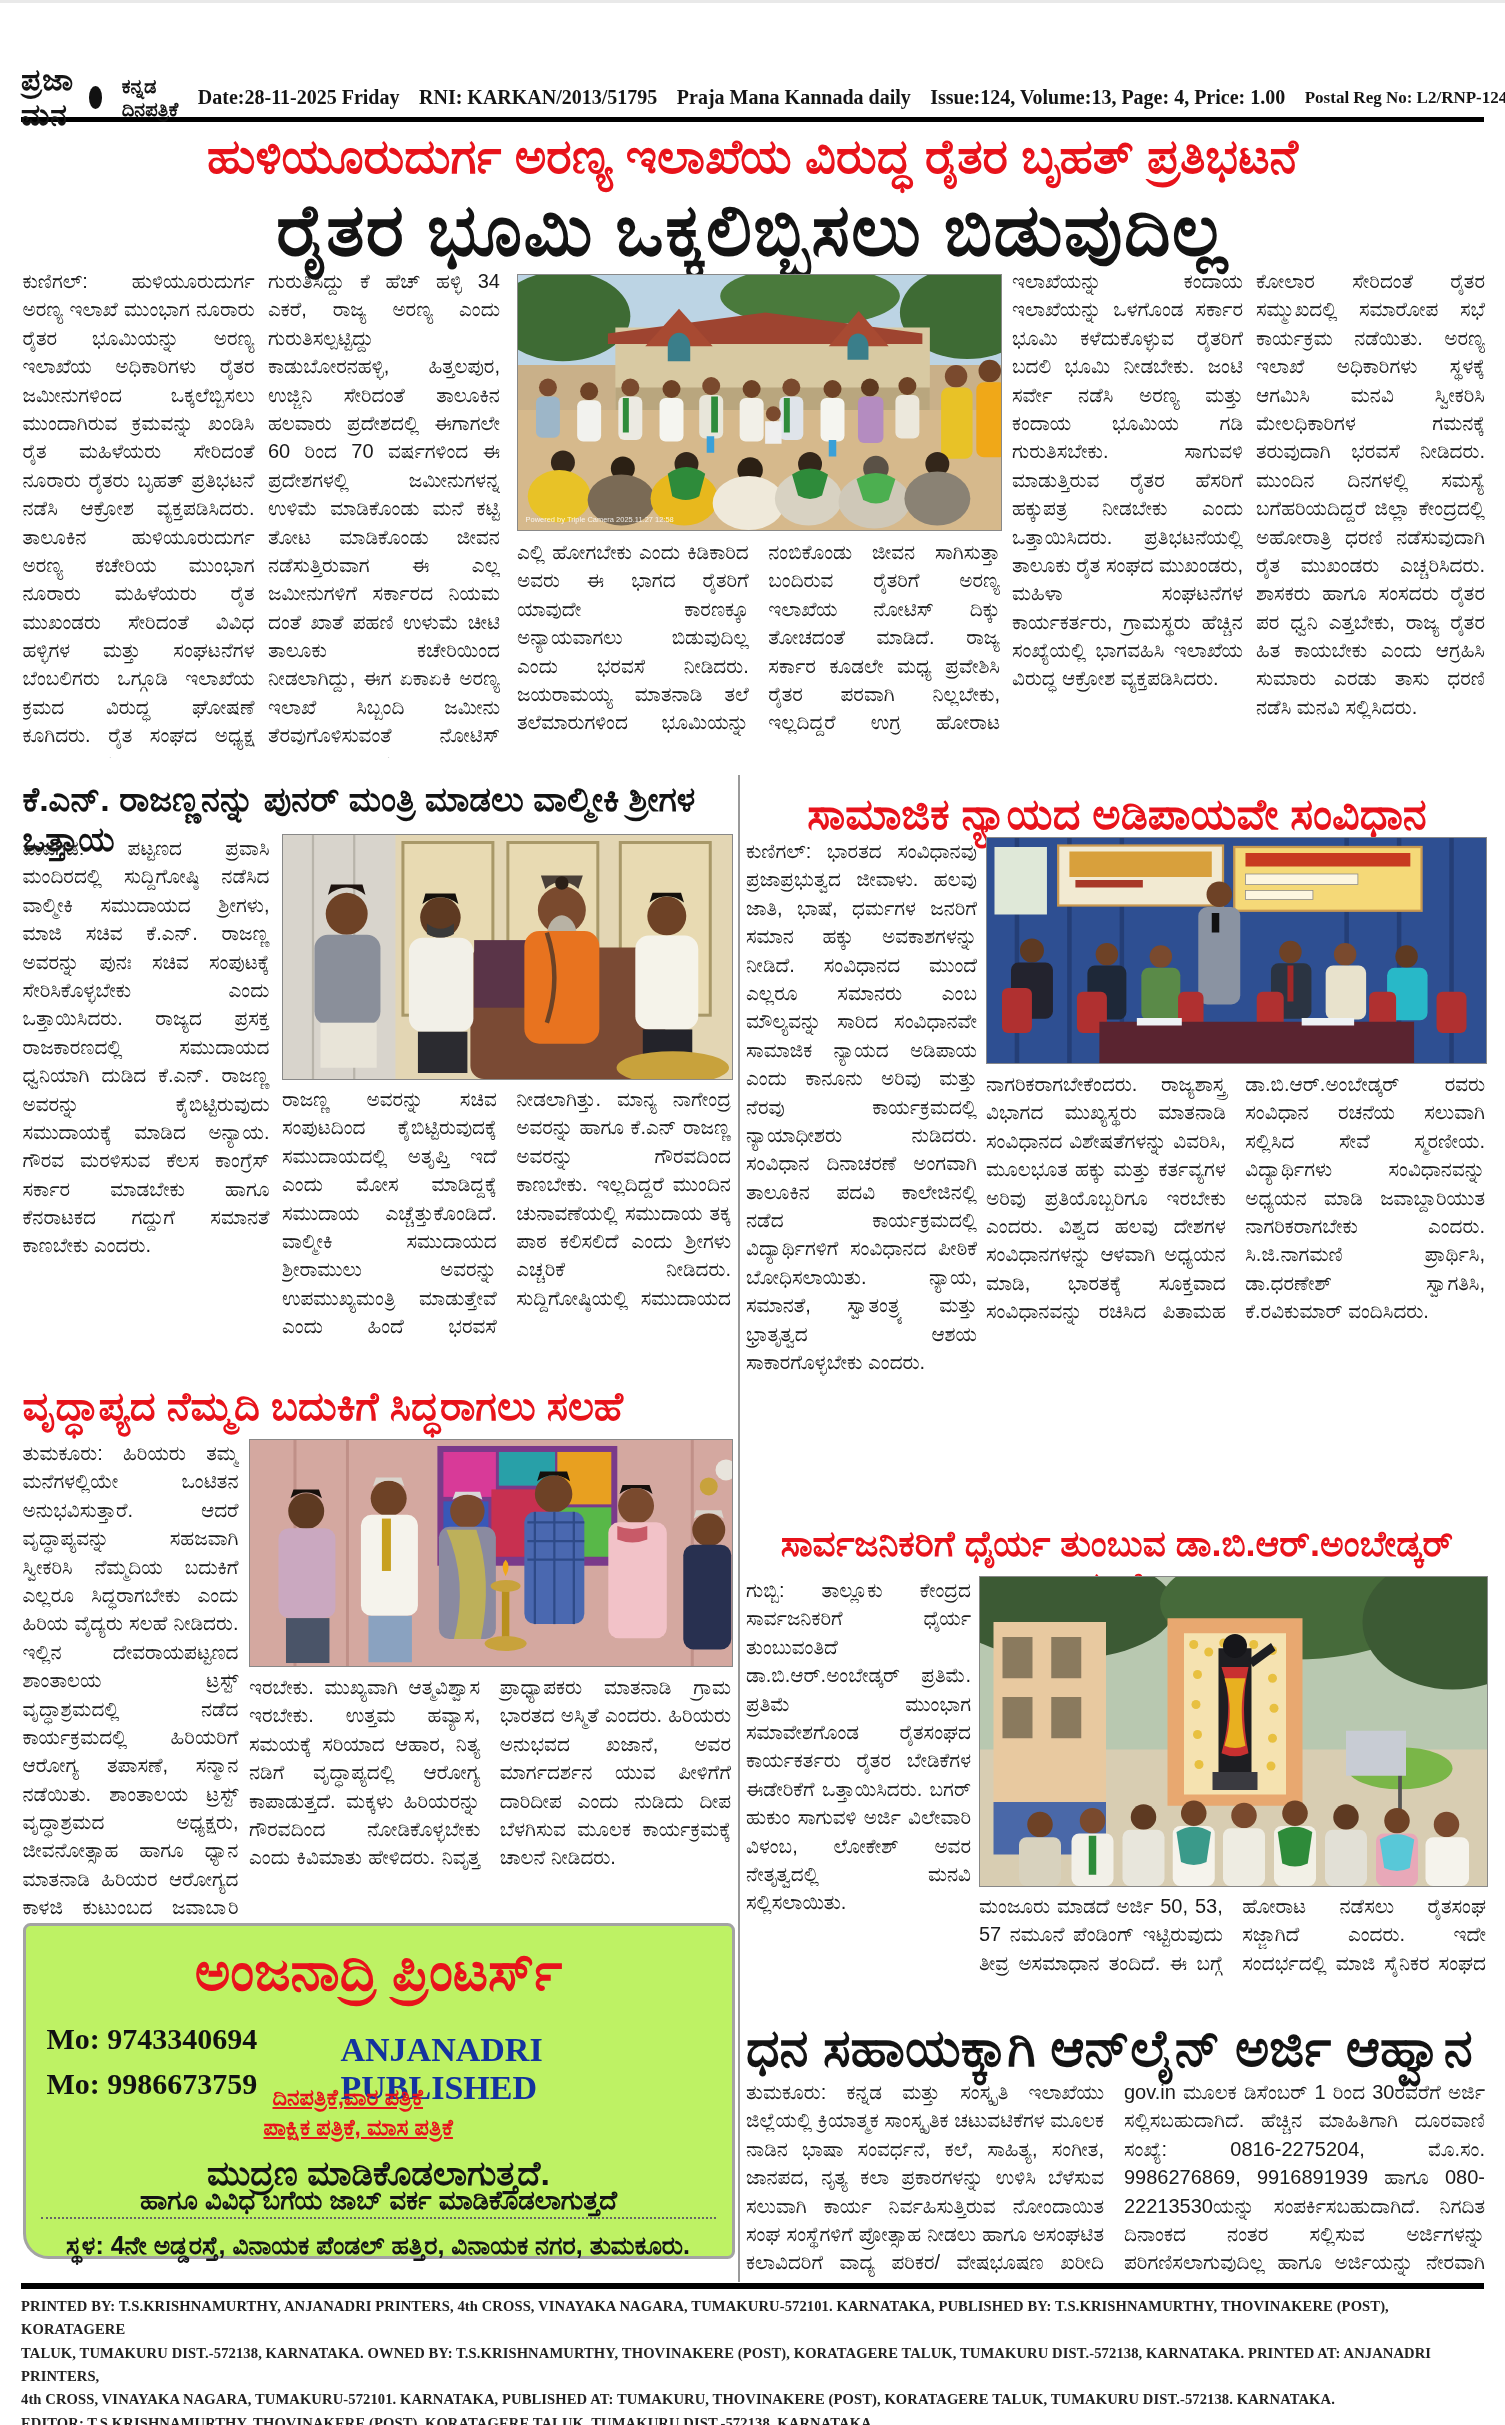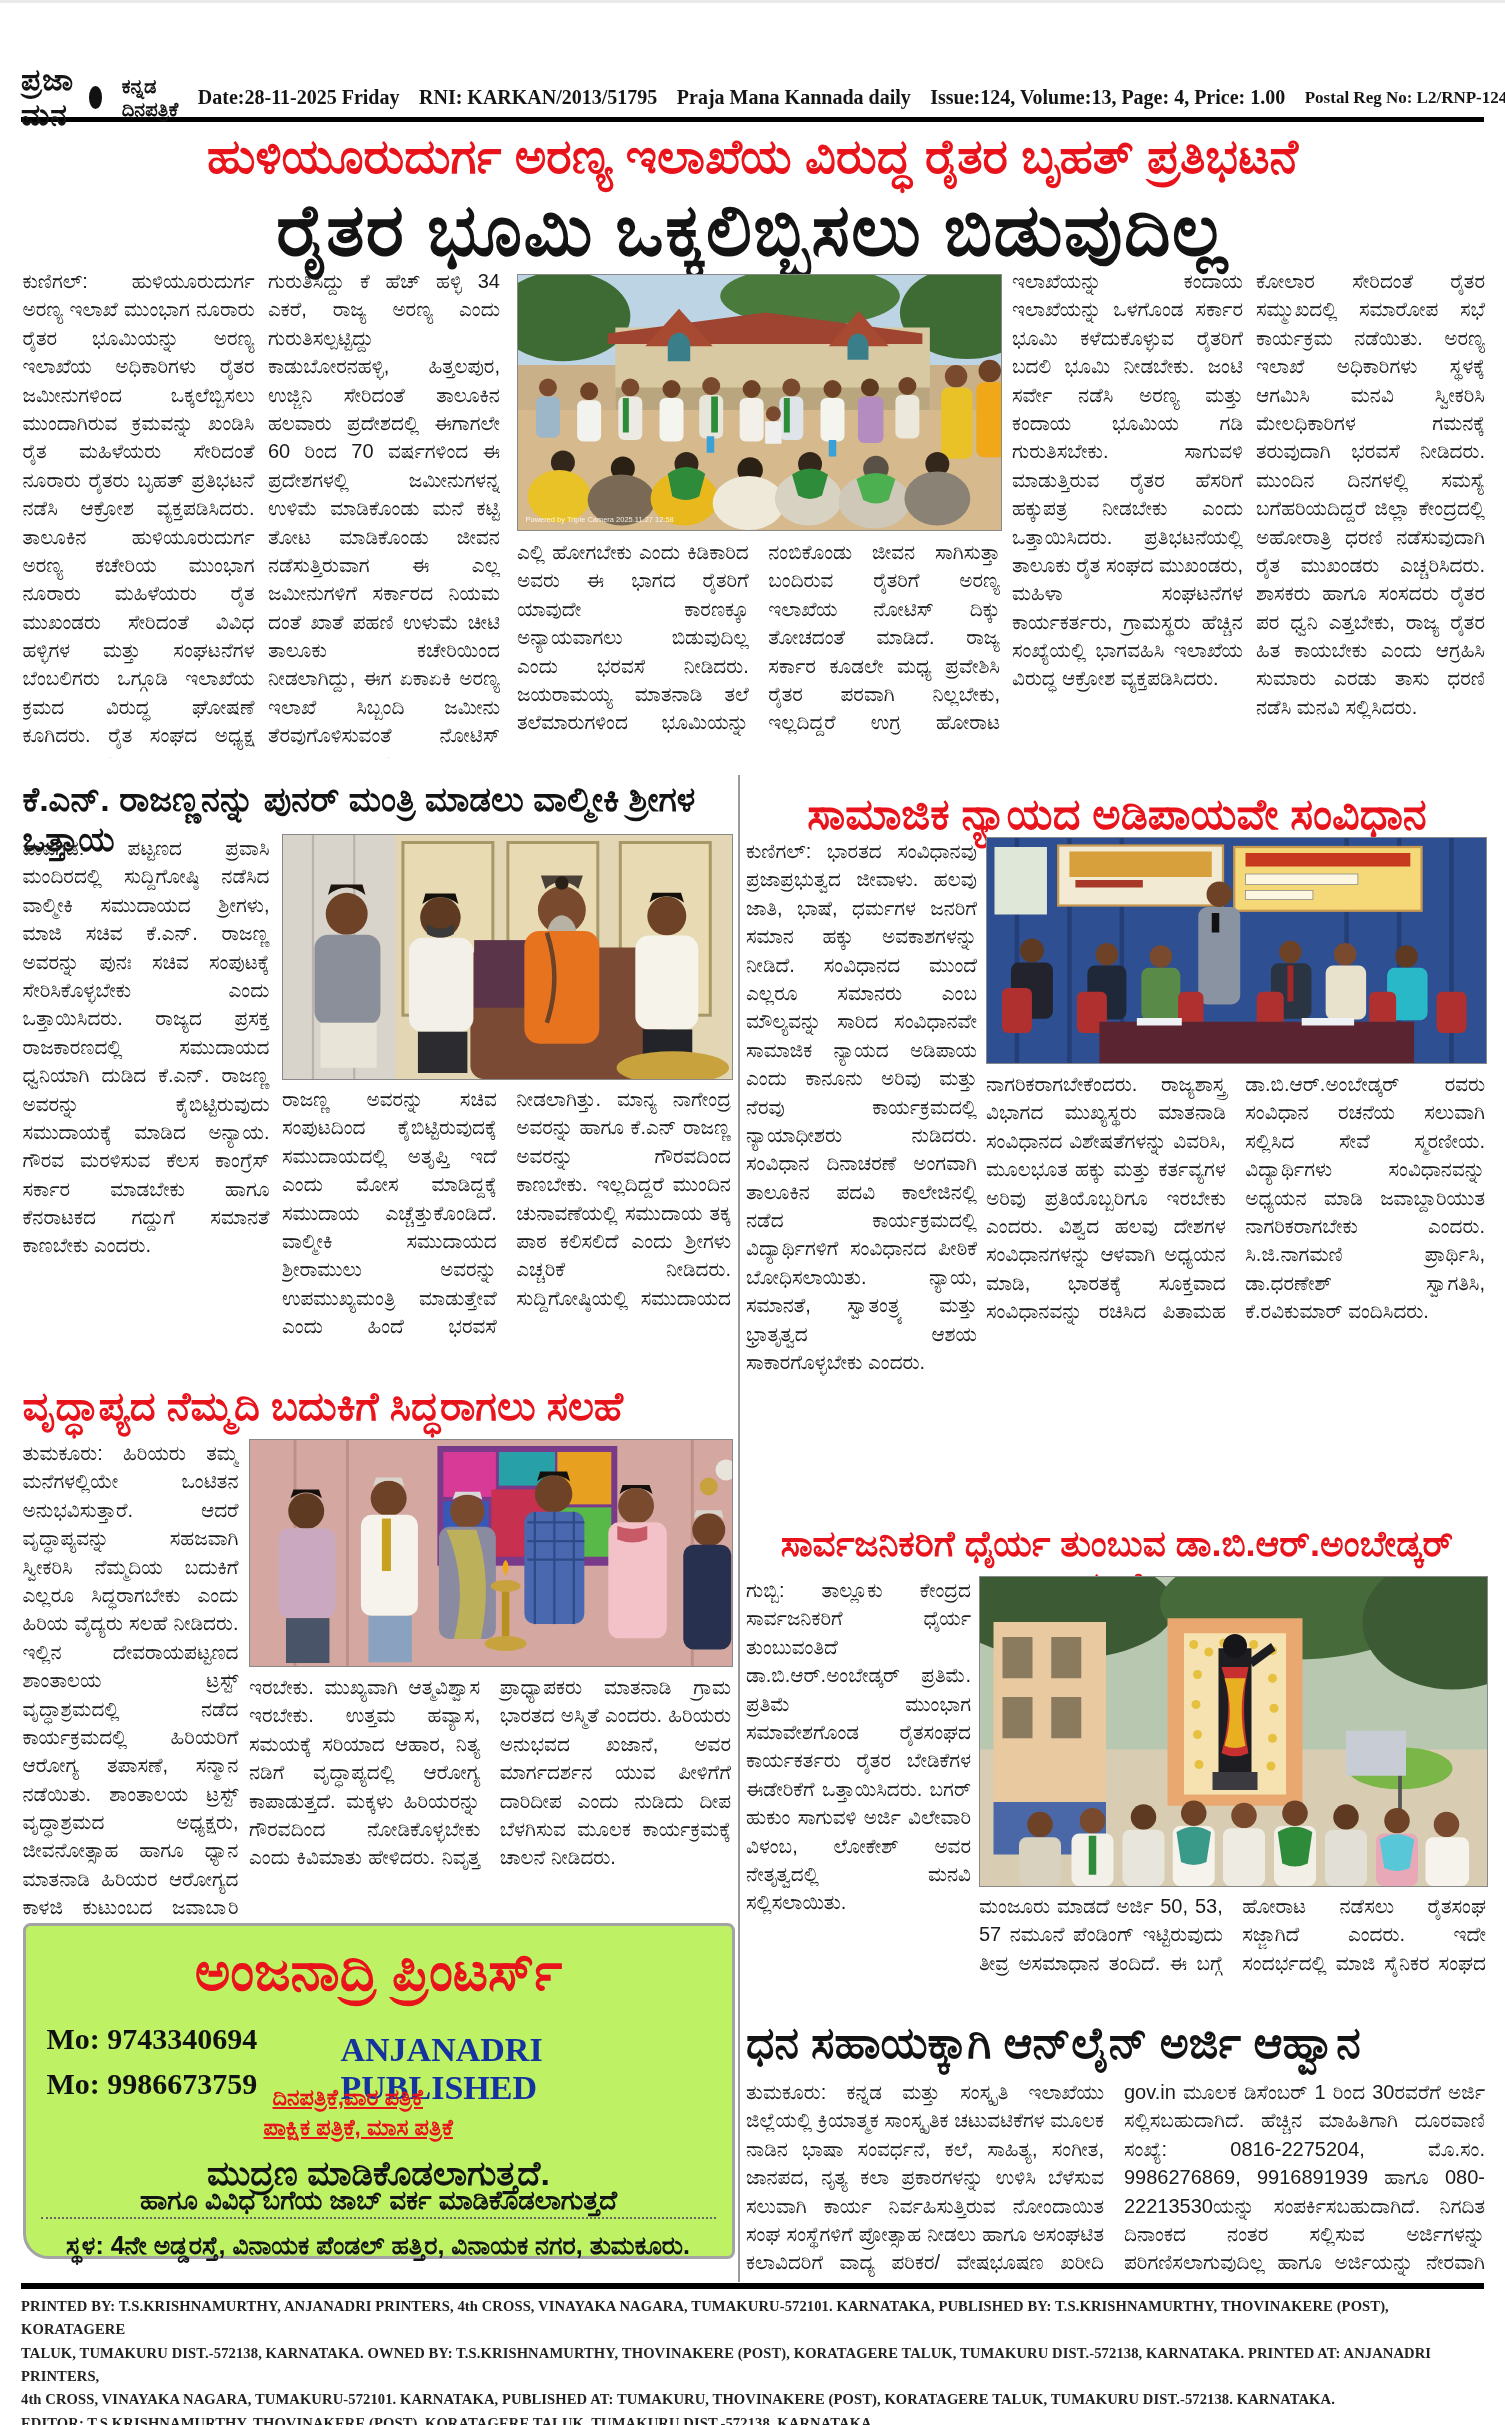--- a/index.html
+++ b/index.html
@@ -359,21 +359,21 @@
         <circle cx="556" cy="325" r="17" fill="#6e4226"></circle>
           <rect x="528" y="342" width="56" height="70" rx="10" fill="#e8a8b8"></rect>
           <path d="M533 350 q23 -14 46 0 l-6 38 q-17 8 -34 0 z" fill="#58c8d8"></path>
         <circle cx="622" cy="330" r="17" fill="#7a4a2e"></circle>
           <rect x="594" y="347" width="58" height="65" rx="10" fill="#f5f3ec"></rect>
       </g>
     </svg>
   </div>
   <div class="abs btxt cols2" style="left:979px;top:1889px;width:507px;height:112px;">ಮಂಜೂರು ಮಾಡದೆ ಅರ್ಜಿ 50, 53, 57 ನಮೂನೆ ಪೆಂಡಿಂಗ್ ಇಟ್ಟಿರುವುದು ತೀವ್ರ ಅಸಮಾಧಾನ ತಂದಿದೆ. ಈ ಬಗ್ಗೆ ಹೋರಾಟ ನಡೆಸಲು ರೈತಸಂಘ ಸಜ್ಜಾಗಿದೆ ಎಂದರು. ಇದೇ ಸಂದರ್ಭದಲ್ಲಿ ಮಾಜಿ ಸೈನಿಕರ ಸಂಘದ ಅಧ್ಯಕ್ಷ ಲೋಕೇಶ್ ಅವರ ತಂಡ ಅಂಬೇಡ್ಕರ್ ಪ್ರತಿಮೆಗೆ ಪುಷ್ಪಮಾಲೆ ಹಾಕಿದರು. ರೈತಸಂಘದ ತಾಲ್ಲೂಕು ಪ್ರಧಾನ ಕಾರ್ಯದರ್ಶಿ ಹಾಗೂ ಮುಖಂಡರು ಹಾಜರಿದ್ದರು.</div>
 
-  <div class="abs sechead-black" style="left:746px;top:2015px;width:742px;font-size:44px;text-align:left;">ಧನ ಸಹಾಯಕ್ಕಾಗಿ ಆನ್‌ಲೈನ್ ಅರ್ಜಿ ಆಹ್ವಾನ</div>
+  <div class="abs sechead-black" style="left:746px;top:2015px;width:742px;font-size:52px;text-align:left;">ಧನ ಸಹಾಯಕ್ಕಾಗಿ ಆನ್‌ಲೈನ್ ಅರ್ಜಿ ಆಹ್ವಾನ</div>
   <div class="abs btxt" style="left:746px;top:2075px;width:358px;height:201px;">ತುಮಕೂರು: ಕನ್ನಡ ಮತ್ತು ಸಂಸ್ಕೃತಿ ಇಲಾಖೆಯು ಜಿಲ್ಲೆಯಲ್ಲಿ ಕ್ರಿಯಾತ್ಮಕ ಸಾಂಸ್ಕೃತಿಕ ಚಟುವಟಿಕೆಗಳ ಮೂಲಕ ನಾಡಿನ ಭಾಷಾ ಸಂವರ್ಧನೆ, ಕಲೆ, ಸಾಹಿತ್ಯ, ಸಂಗೀತ, ಜಾನಪದ, ನೃತ್ಯ ಕಲಾ ಪ್ರಕಾರಗಳನ್ನು ಉಳಿಸಿ ಬೆಳೆಸುವ ಸಲುವಾಗಿ ಕಾರ್ಯ ನಿರ್ವಹಿಸುತ್ತಿರುವ ನೋಂದಾಯಿತ ಸಂಘ ಸಂಸ್ಥೆಗಳಿಗೆ ಪ್ರೋತ್ಸಾಹ ನೀಡಲು ಹಾಗೂ ಅಸಂಘಟಿತ ಕಲಾವಿದರಿಗೆ ವಾದ್ಯ ಪರಿಕರ/ ವೇಷಭೂಷಣ ಖರೀದಿ ಹಾಗೂ ಚಿತ್ರಕಲೆ/ ಶಿಲ್ಪ ಕಲಾಕೃತಿಗಳ ಪ್ರದರ್ಶನಕ್ಕಾಗಿ ಧನ ಸಹಾಯ ನೀಡಲು ಆನ್‌ಲೈನ್ ಮೂಲಕ ಅರ್ಜಿ ಆಹ್ವಾನಿಸಿದೆ. ಸಾಮಾನ್ಯ /ವಿಶೇಷ ಘಟಕ / ಪರಿಶಿಷ್ಟ ಪಂಗಡ ಉಪಯೋಜನೆಯಡಿ ಸೇವಾಸಿಂಧು ವೆಬ್‌ಸೈಟ್ www.Sevasindhu.karnataka.</div>
   <div class="abs btxt" style="left:1124px;top:2075px;width:361px;height:201px;">gov.in ಮೂಲಕ ಡಿಸೆಂಬರ್ 1 ರಿಂದ 30ರವರೆಗೆ ಅರ್ಜಿ ಸಲ್ಲಿಸಬಹುದಾಗಿದೆ. ಹೆಚ್ಚಿನ ಮಾಹಿತಿಗಾಗಿ ದೂರವಾಣಿ ಸಂಖ್ಯೆ: 0816-2275204, ಮೊ.ಸಂ. 9986276869, 9916891939 ಹಾಗೂ 080-22213530ಯನ್ನು ಸಂಪರ್ಕಿಸಬಹುದಾಗಿದೆ. ನಿಗದಿತ ದಿನಾಂಕದ ನಂತರ ಸಲ್ಲಿಸುವ ಅರ್ಜಿಗಳನ್ನು ಪರಿಗಣಿಸಲಾಗುವುದಿಲ್ಲ ಹಾಗೂ ಅರ್ಜಿಯನ್ನು ನೇರವಾಗಿ ಇಲಾಖೆಯಲ್ಲಿ ಸ್ವೀಕರಿಸುವುದಿಲ್ಲ. ಧನ ಸಹಾಯಕ್ಕೆ ಅರ್ಜಿ ಸಲ್ಲಿಕೆಗೆ ಅನ್ವಯಿಸುವ ಮಾರ್ಗಸೂಚಿಗಳನ್ನು ಸೇವಾ ಸಿಂಧು ಪೋರ್ಟಲ್ ಮತ್ತು ಇಲಾಖೆಯ ವೆಬ್ ಸೈಟ್ www.kannadasiri.karnataka.gov.in ನಲ್ಲಿ ಪಡೆಯಬಹುದಾಗಿದೆ .</div>
 
   <div class="abs adbox">
     <div class="ad-title">ಅಂಜನಾದ್ರಿ ಪ್ರಿಂಟರ್ಸ್</div>
     <div class="abs" style="left:21px;top:90px;">
       <div class="ad-phone">Mo: 9743340694</div>
       <div class="ad-phone">Mo: 9986673759</div>
     </div>
     <div class="abs ad-eng" style="left:315px;top:105px;">ANJANADRI PUBLISHED</div>

